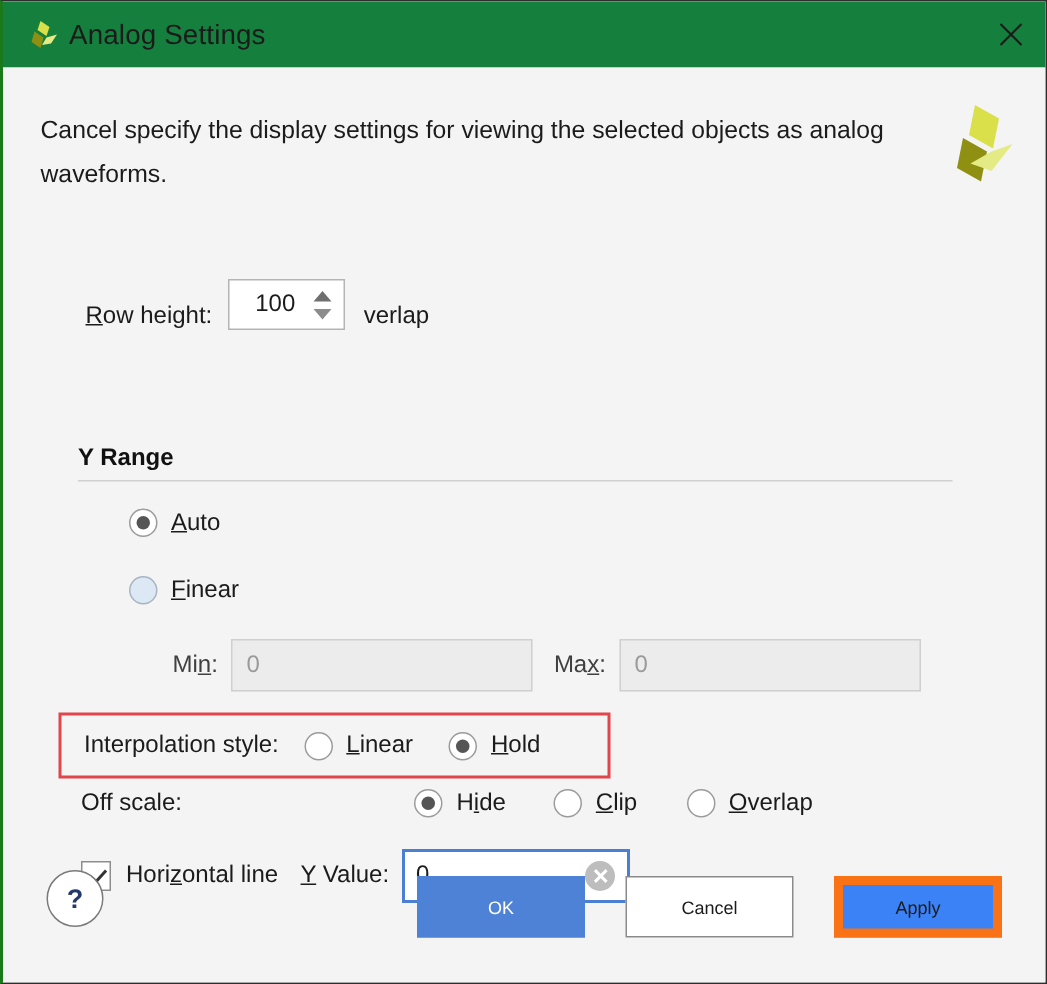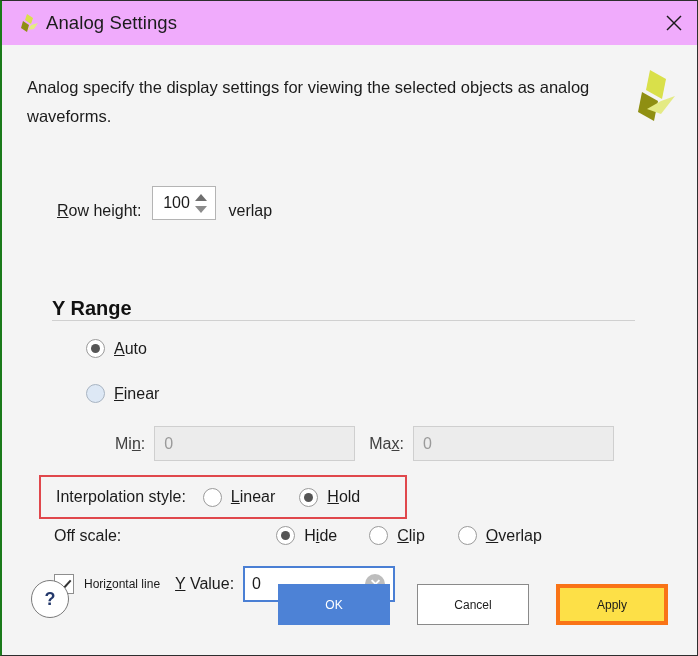--- a/index.html
+++ b/index.html
@@ -25,21 +25,21 @@
     border-bottom: 1px solid #2e2e2e;
     border-top: 1px solid #2e2e2e;
     overflow: hidden;
   }
 
   
   #titlebar {
     position: absolute;
     left: 0; top: 0; right: 0;
     height: 44px;
-    background: #f0abfc;
+    background: #15803d;
     display: flex;
     align-items: center;
     box-sizing: border-box;
     padding-left: 12px;
   }
   #title-logo {
     width: 26px;
     height: 26px;
     position: relative;
     flex: 0 0 auto;
@@ -97,21 +97,21 @@
     align-items: flex-end;
   }
   .field-label {
     font-size: 16px;
     color: #1b1b1b;
     white-space: nowrap;
   }
   .u { text-decoration: underline; }
 
   .spinner {
-    width: 64px;
+    width: 78px;
     height: 34px;
     margin-left: 10px;
     background: #ffffff;
     border: 1px solid #b4b4b4;
     box-sizing: border-box;
     display: flex;
     align-items: center;
     position: relative;
   }
   .spinner-value {
@@ -143,21 +143,21 @@
   .sp-up { border-bottom: 7px solid #6f6f6f; }
   .sp-dn { border-top: 7px solid #8c8c8c; }
 
   #pixels-label { margin-left: 13px; }
 
   
   #yrange-title {
     position: absolute;
     left: 50px;
     top: 252px;
-    font-size: 20px;
+    font-size: 16px;
     font-weight: bold;
     color: #111111;
   }
   #yrange-rule {
     position: absolute;
     left: 50px;
     top: 275px;
     width: 583px;
     height: 1px;
     background: #d0d0d0;
@@ -275,21 +275,21 @@
   }
   .checkbox.checked::after {
     content: "";
     position: absolute;
     left: 6px; top: 2px;
     width: 5px; height: 11px;
     border: solid #333333;
     border-width: 0 2px 2px 0;
     transform: rotate(42deg);
   }
-  #hline-label { margin-left: 10px; font-size: 12px; color: #1b1b1b; }
+  #hline-label { margin-left: 10px; font-size: 16px; color: #1b1b1b; }
   #yvalue-label { margin-left: 15px; font-size: 16px; color: #1b1b1b; }
   #yvalue-wrap {
     margin-left: 9px;
     width: 152px;
     height: 36px;
     box-sizing: border-box;
     background: #ffffff;
     border: 2px solid #4a7fd4;
     display: flex;
     align-items: center;
@@ -360,22 +360,22 @@
   #cancel-btn {
     left: 415px;
     width: 112px;
     background: #ffffff;
     border: 1px solid #8a8a8a;
     color: #1b1b1b;
   }
   #apply-btn {
     left: 554px;
     width: 112px;
-    background: #fde047;
-    border: 4px solid #f97316;
+    background: #3b82f6;
+    border: 6px solid #f97316;
     color: #1b1b1b;
   }
 </style>
 </head>
 <body>
 
 <div id="dialog">
 
   <div id="titlebar">
     <div id="title-logo">
@@ -389,21 +389,21 @@
     <div id="close-btn">
       <svg width="18" height="18" viewBox="0 0 18 18">
         <line x1="2" y1="2" x2="16" y2="16" stroke="#1b1b1b" stroke-width="1.4"></line>
         <line x1="16" y1="2" x2="2" y2="16" stroke="#1b1b1b" stroke-width="1.4"></line>
       </svg>
     </div>
   </div>
 
   <div id="content">
 
-    <div id="intro">Analog specify the display settings for viewing the selected objects as analog waveforms.</div>
+    <div id="intro">Cancel specify the display settings for viewing the selected objects as analog waveforms.</div>
 
     <div id="corner-logo">
       <svg width="52" height="56" viewBox="0 0 52 56">
         <polygon points="27,3 43,12 39,32 23,23" fill="#d9e04a"></polygon>
         <polygon points="19,25 35,34 31,54 15,45" fill="#8f8f12"></polygon>
         <polygon points="38,34 52,29 38,47 24,42" fill="#e4ea84"></polygon>
       </svg>
     </div>
 
     <div id="rowheight-group">

